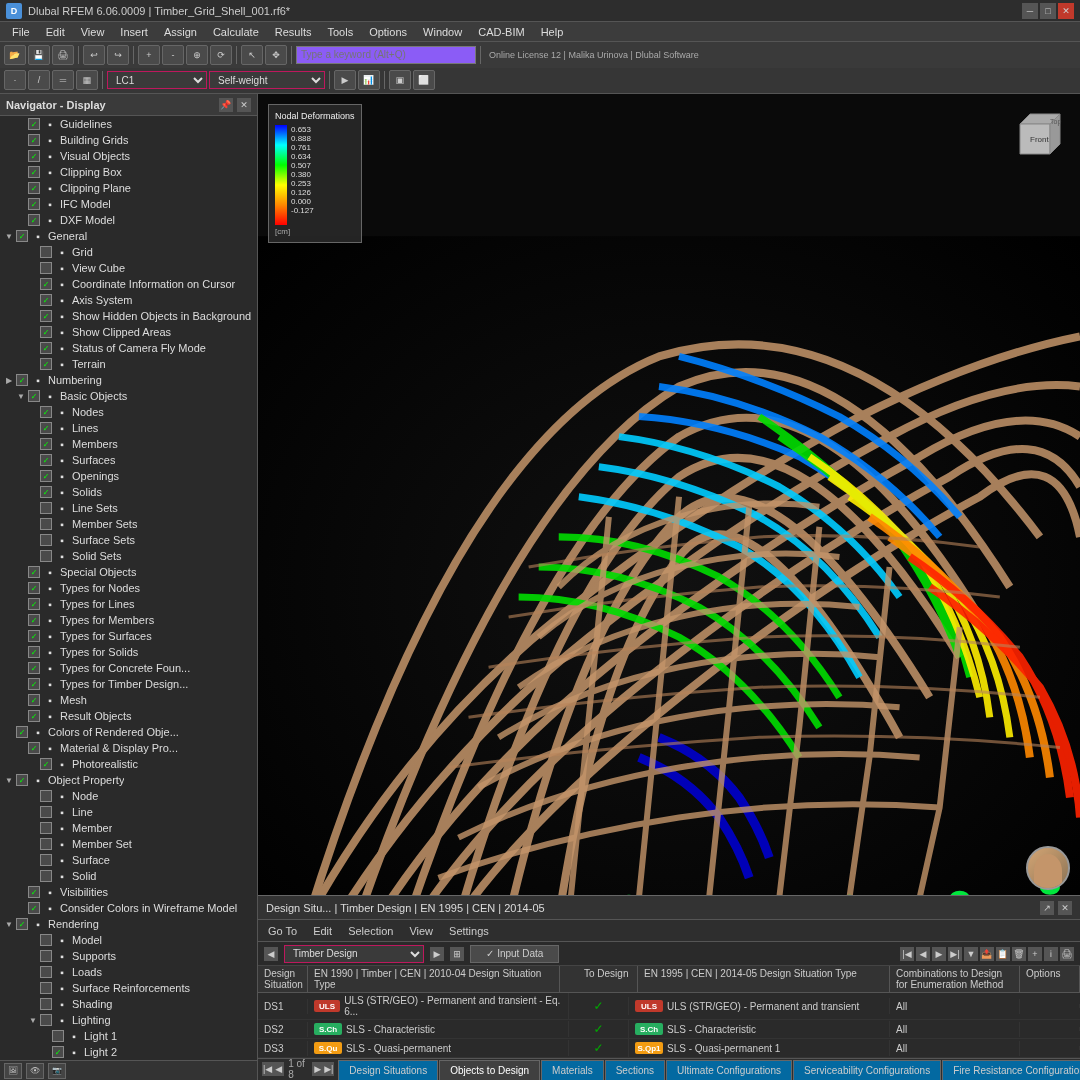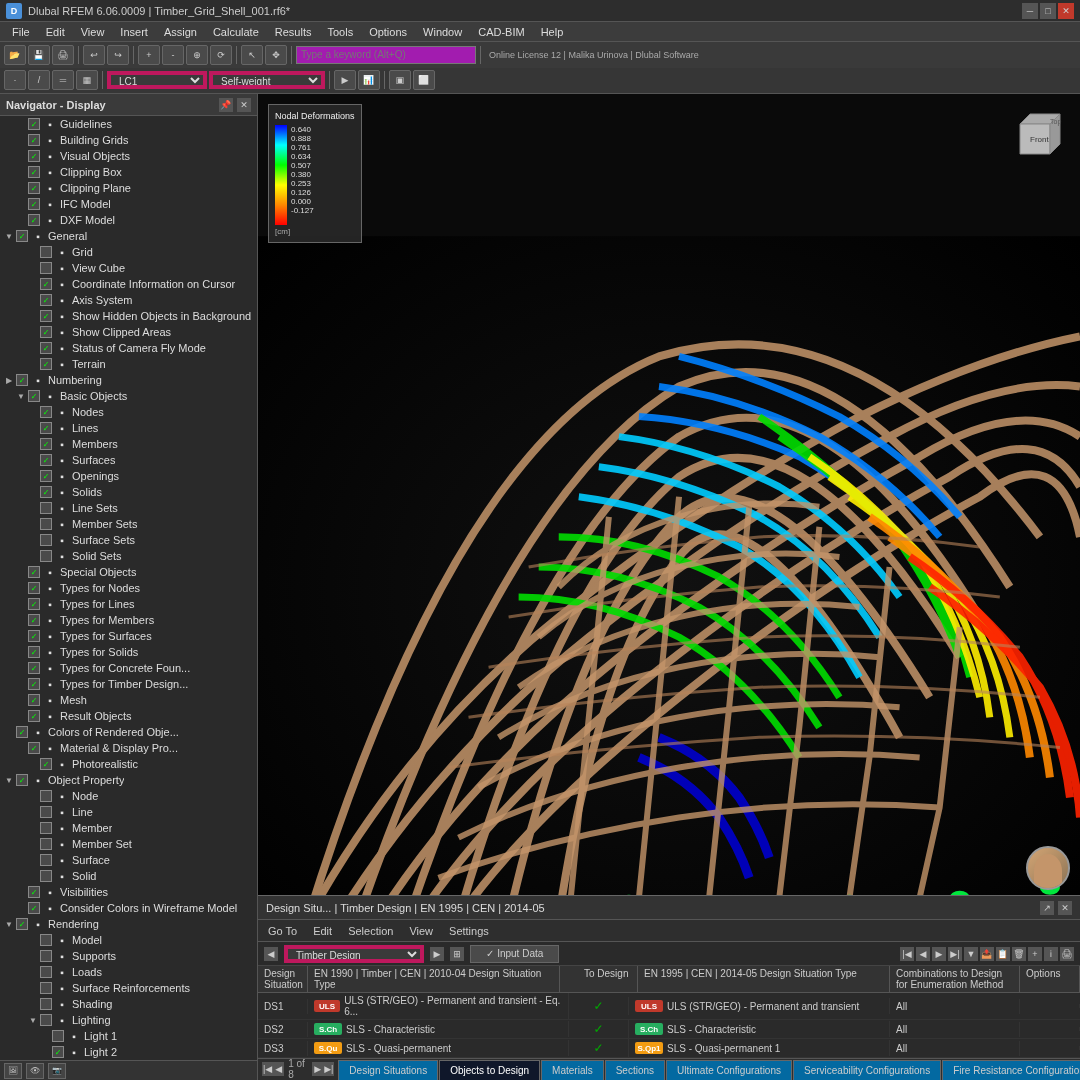--- a/index.html
+++ b/index.html
@@ -16,21 +16,21 @@
     
     #menu-bar { height: 20px; background: #3c3c3c; display: flex; align-items: center; padding: 0 4px; border-bottom: 1px solid #555; }
     .menu-item { padding: 2px 8px; color: #ddd; cursor: pointer; font-size: 11px; }
 
     
     #toolbar-area { height: 52px; background: #3a3a3a; border-bottom: 1px solid #555; display: flex; flex-direction: column; }
     #toolbar1 { height: 26px; background: #3a3a3a; display: flex; align-items: center; padding: 2px 4px; gap: 2px; }
     #toolbar2 { height: 26px; background: #363636; display: flex; align-items: center; padding: 2px 4px; gap: 2px; }
     .tb-btn { width: 22px; height: 20px; background: #4a4a4a; border: 1px solid #666; color: #ccc; cursor: pointer; font-size: 9px; display: flex; align-items: center; justify-content: center; border-radius: 2px; }
     .tb-sep { width: 1px; height: 18px; background: #666; margin: 0 2px; }
-    .tb-search { width: 180px; height: 18px; background: #a21caf; border: 1px solid #777; color: #ddd; padding: 0 4px; font-size: 10px; }
+    .tb-search { width: 180px; height: 18px; background: #8b5cf6; border: 1px solid #777; color: #ddd; padding: 0 4px; font-size: 10px; }
 
     
     #main-layout { display: flex; height: calc(1080px - 22px - 20px - 52px); }
 
     
     #left-panel { width: 258px; background: #2a2a2a; border-right: 1px solid #555; display: flex; flex-direction: column; overflow: hidden; }
     #nav-header { height: 22px; background: #3a3a3a; display: flex; align-items: center; padding: 0 6px; border-bottom: 1px solid #555; font-size: 11px; font-weight: bold; color: #ddd; }
     #nav-header .nav-controls { margin-left: auto; display: flex; gap: 4px; }
     #nav-content { flex: 1; overflow-y: auto; font-size: 11px; }
     #nav-content::-webkit-scrollbar { width: 8px; }
@@ -66,35 +66,35 @@
     
     #bottom-panel { position: absolute; bottom: 0; left: 0; right: 0; background: #2a2a2a; border-top: 1px solid #666; }
     #design-header { height: 24px; background: #333; display: flex; align-items: center; padding: 0 8px; border-bottom: 1px solid #555; }
     #design-title { color: #ddd; font-size: 11px; }
     #design-controls { margin-left: auto; display: flex; gap: 4px; }
 
     #design-toolbar { height: 22px; background: #2e2e2e; display: flex; align-items: center; padding: 0 6px; gap: 8px; border-bottom: 1px solid #555; }
     .design-menu { color: #ccc; font-size: 11px; cursor: pointer; padding: 2px 4px; }
 
     #design-dropdown-row { height: 24px; background: #2a2a2a; display: flex; align-items: center; padding: 0 6px; gap: 6px; border-bottom: 1px solid #444; }
-    .design-select { height: 18px; background: #3a3a3a; border: 4px solid #be185d; color: #ddd; font-size: 10px; padding: 0 4px; }
+    .design-select { height: 18px; background: #3a3a3a; border: 1px solid #be185d; color: #ddd; font-size: 10px; padding: 0 4px; }
     .design-btn { height: 18px; padding: 0 15px; background: #4a4a4a; border: 1px solid #666; color: #ccc; font-size: 10px; cursor: pointer; }
     #design-table-header { display: flex; background: #333; border-bottom: 1px solid #555; }
     #design-table-header .col-header { padding: 2px 6px; color: #ccc; font-size: 10px; border-right: 1px solid #555; }
     .design-table-row { display: flex; align-items: center; border-bottom: 1px solid #333; min-height: 18px; }
     .design-table-row .cell { padding: 2px 6px; font-size: 10px; color: #ccc; border-right: 1px solid #333; display: flex; align-items: center; gap: 4px; }
     .ds-badge { width: 28px; height: 12px; display: inline-flex; align-items: center; justify-content: center; font-size: 8px; font-weight: bold; border-radius: 2px; }
     .uls-badge { background: #c0392b; color: white; }
     .slsc-badge { background: #27ae60; color: white; }
     .slsq-badge { background: #f39c12; color: white; }
 
     
     #bottom-tabs { height: 22px; background: #2d2d2d; display: flex; align-items: flex-end; border-top: 1px solid #555; overflow-x: auto; }
     .btab { height: 20px; padding: 0 10px; background: #0369a1; border: 1px solid #666; border-bottom: none; color: #ccc; font-size: 10px; cursor: pointer; display: flex; align-items: center; white-space: nowrap; margin-right: 1px; }
-    .btab.active { background: #0f172a; color: white; }
+    .btab.active { background: #404040; color: white; }
 
     
     #user-avatar { position: absolute; bottom: 140px; right: 10px; width: 40px; height: 40px; border-radius: 50%; background: #8B7355; overflow: hidden; border: 2px solid #888; }
 
     
     #nav-bottom { height: 20px; background: #333; display: flex; align-items: center; padding: 0 4px; gap: 4px; border-top: 1px solid #555; }
     .nav-bottom-btn { width: 18px; height: 16px; background: #444; border: 1px solid #666; color: #ccc; font-size: 8px; cursor: pointer; display: flex; align-items: center; justify-content: center; }
 
     .checkbox-cell { display: flex; align-items: center; justify-content: center; }
     .green-check { color: #0a0; font-size: 12px; }
@@ -660,21 +660,21 @@
         <path d="M 210 480 Q 350 460 500 450 Q 640 445 780 460"></path>
         <path d="M 190 530 Q 340 510 500 500 Q 650 495 800 510"></path>
       </g>
     </svg>
 
     <div id="color-legend">
       <div class="legend-title">Nodal Deformations</div>
       <div style="display:flex; gap:4px;">
         <div class="gradient-stripe"></div>
         <div>
-          <div class="legend-val">0.640</div>
+          <div class="legend-val">0.653</div>
           <div class="legend-val">0.888</div>
           <div class="legend-val">0.761</div>
           <div class="legend-val">0.634</div>
           <div class="legend-val">0.507</div>
           <div class="legend-val">0.380</div>
           <div class="legend-val">0.253</div>
           <div class="legend-val">0.126</div>
           <div class="legend-val">0.000</div>
           <div class="legend-val">-0.127</div>
         </div>

